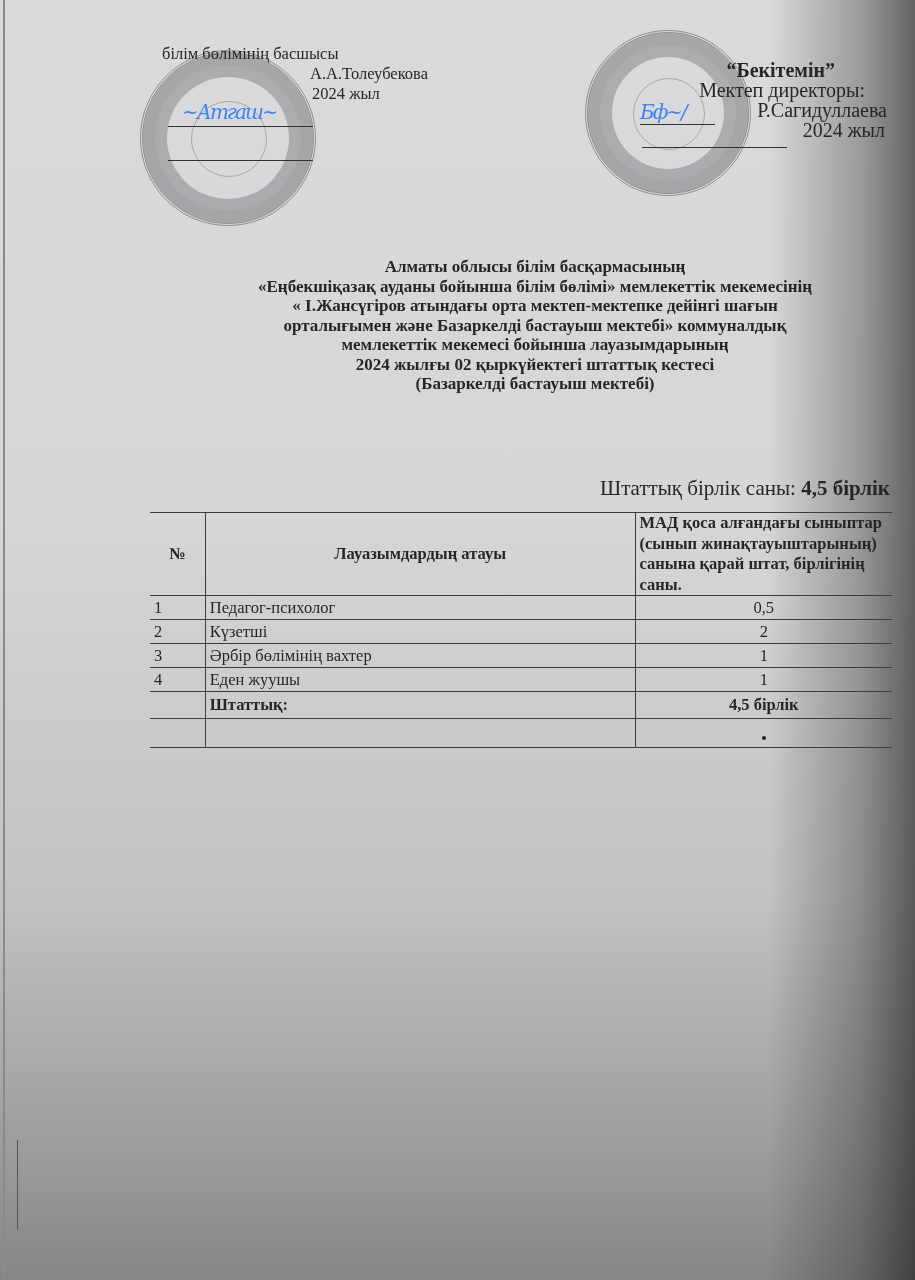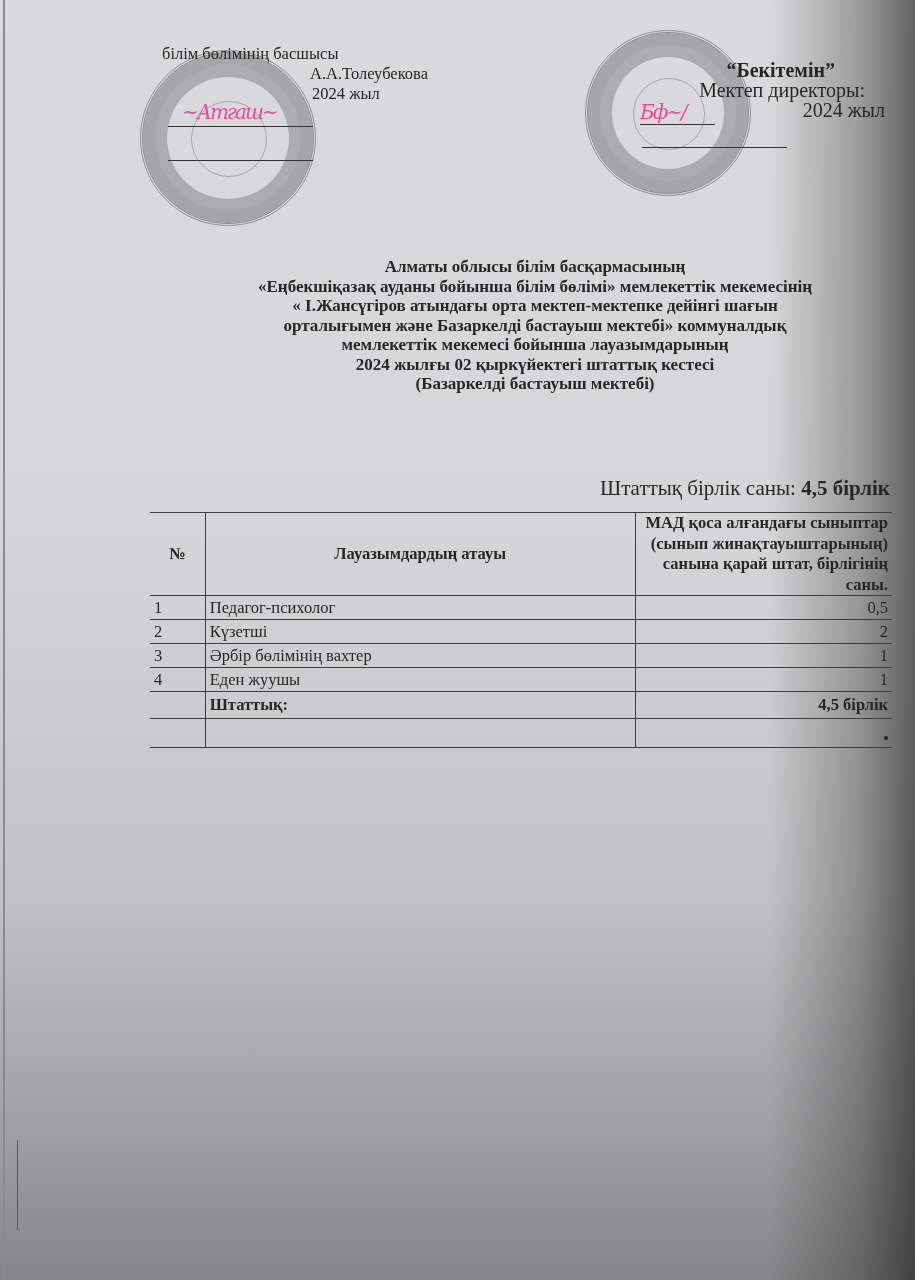--- a/index.html
+++ b/index.html
@@ -24,42 +24,42 @@
       border-radius: 50%; border: 1px solid rgba(90,90,95,0.4);
     }
     .stamp-left { left: 140px; top: 50px; width: 170px; height: 170px; }
     .stamp-right { left: 585px; top: 30px; width: 160px; height: 160px; }
 
     .sign {
       position: absolute; height: 1px; border-top: 1.5px solid #333;
     }
     .scribble {
       position: absolute; font-family: "DejaVu Serif", serif; font-style: italic;
-      color: #ec4899; font-size: 20px; letter-spacing: -2px;
+      color: #3b82f6; font-size: 20px; letter-spacing: -2px;
     }
 
     .approve-left { position: absolute; left: 162px; top: 44px; font-size: 16.5px; line-height: 20px; }
     .approve-left .l { white-space: nowrap; }
     .approve-right { position: absolute; left: 650px; top: 60px; font-size: 20px; line-height: 20px; text-align: right; width: 225px; }
     .bold { font-weight: bold; }
 
     .title-block {
       position: absolute; left: 150px; top: 257px; width: 770px;
       text-align: center; font-weight: bold; font-size: 17px; line-height: 19.5px;
       white-space: nowrap;
     }
     .units-line { position: absolute; left: 600px; top: 476px; font-size: 21px; white-space: nowrap; }
 
     table.staff {
       position: absolute; left: 150px; top: 512px; width: 742px;
       border-collapse: collapse; font-size: 16.5px;
     }
     table.staff td, table.staff th { border: 1px solid #3c3c3c; padding: 0 4px; }
     table.staff tr > :first-child { border-left: none; }
-    table.staff tr > :last-child { border-right: none; text-align: right; }
+    table.staff tr > :last-child { border-right: none; }
     .col-no { width: 46px; }
     .col-name { width: 415px; }
     .col-count { width: 245px; }
     th { font-weight: bold; text-align: center; }
     th.count-h { text-align: left; line-height: 20.5px; padding: 5px 6px; font-size: 16.5px; }
     td.no { text-align: left; padding-left: 20px; }
     td.count { text-align: center; }
     tr.row td { height: 23px; line-height: 23px; }
     tr.total td { height: 26px; font-weight: bold; }
     tr.blank td { height: 28px; }
@@ -83,20 +83,21 @@
   <div class="l" style="padding-left:148px">А.А.Толеубекова</div>
   <div class="l" style="padding-left:150px">2024 жыл</div>
 </div>
 <div class="sign" style="left:168px; top:126px; width:145px;"></div>
 <div class="sign" style="left:168px; top:160px; width:145px;"></div>
 <div class="scribble" style="left:182px; top:100px;">~Атгаш~</div>
 
 <div class="approve-right">
   <div class="bold" style="padding-right:40px">“Бекітемін”</div>
   <div style="padding-right:10px">Мектеп директоры:</div>
+  <div style="margin-right:-12px">Р.Сагидуллаева</div>
   <div style="margin-right:-10px">2024 жыл</div>
 </div>
 <div class="sign" style="left:640px; top:124px; width:75px;"></div>
 <div class="sign" style="left:642px; top:147px; width:145px;"></div>
 <div class="scribble" style="left:640px; top:100px;">Бф~/</div>
 
 <div class="title-block">
   <div>Алматы облысы білім басқармасының</div>
   <div>«Еңбекшіқазақ ауданы бойынша білім бөлімі» мемлекеттік мекемесінің</div>
   <div>« І.Жансүгіров атындағы орта мектеп-мектепке дейінгі шағын</div>

